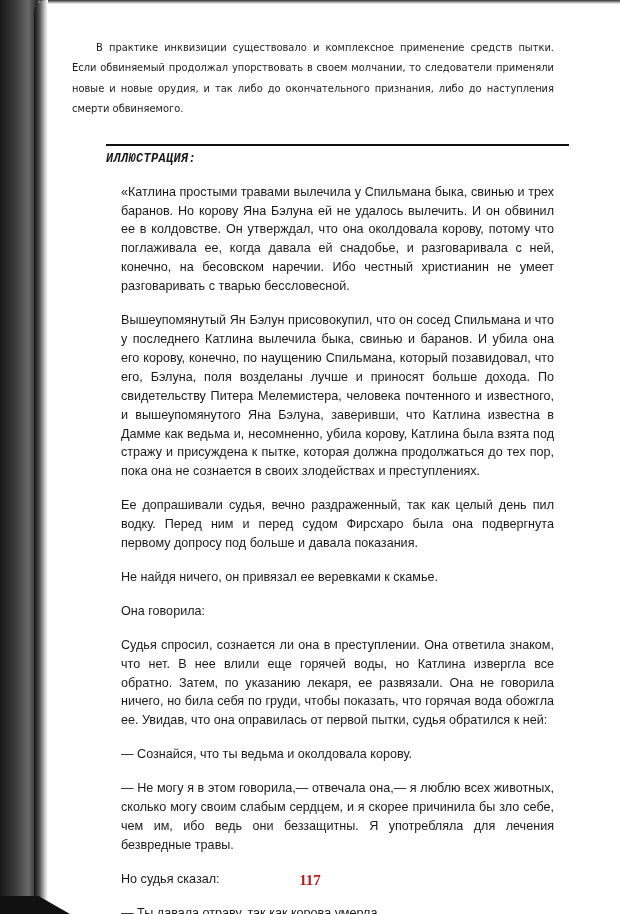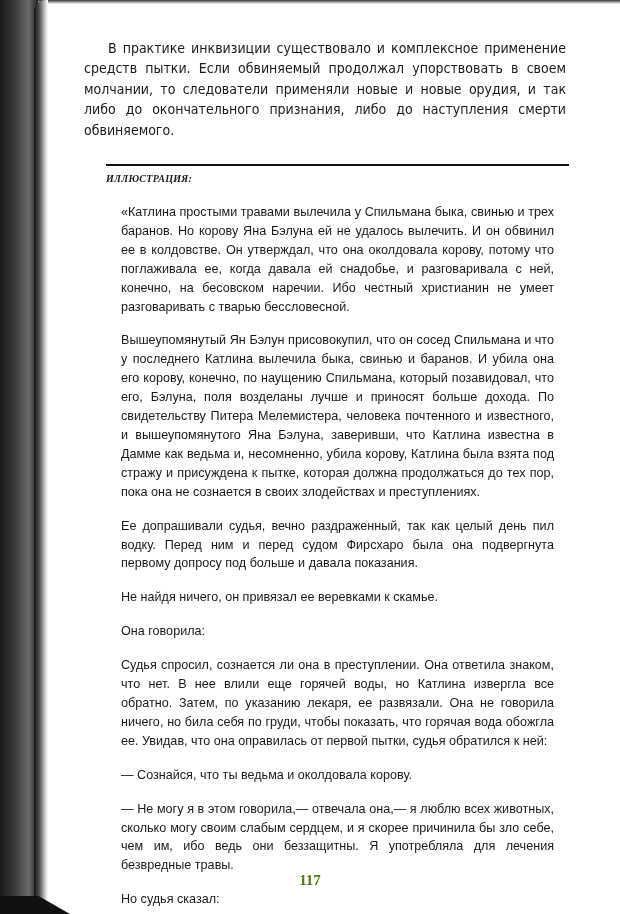--- a/index.html
+++ b/index.html
@@ -24,57 +24,57 @@
       position: absolute; left: 0; bottom: 0; width: 70px; height: 18px;
       background: #111;
       clip-path: polygon(0 0, 55% 0, 100% 100%, 0 100%);
     }
     .page {
       position: absolute; left: 62px; top: 38px; width: 520px;
       color: #1a1a1a;
       font-family: "Liberation Serif", serif;
     }
     .intro {
-      margin: 0 0 0 22px;
+      margin: 0 0 0 10px;
       width: 482px;
       font-family: "DejaVu Sans", sans-serif;
-      font-size: 14px; line-height: 20.4px;
+      font-size: 11px; line-height: 20.4px;
       text-align: justify;
       text-indent: 24px;
       font-stretch: condensed;
     }
     .intro p { margin: 0; }
     .rule {
       margin: 24px 0 0 44px;
       width: 463px; height: 0;
       border-top: 2px solid #111;
     }
     .illus {
       margin: 4px 0 0 44px;
       width: 463px;
     }
     .illus-title {
-      font-family: Liberation Serif, serif;
+      font-family: Liberation Mono, monospace;
       font-weight: bold; font-style: italic;
-      font-size: 10px; line-height: 18px;
+      font-size: 12px; line-height: 18px;
       letter-spacing: 0.3px;
       margin: 0 0 1px 0;
     }
     .illus-body {
       font-family: "Liberation Sans", sans-serif;
       font-size: 12.6px; line-height: 18.9px;
       text-align: justify;
     }
     .illus-body p { margin: 15px; }
     .page-number {
       position: absolute; left: 0; top: 872px; width: 620px;
       text-align: center;
       font-family: "Liberation Serif", serif;
       font-weight: bold; font-size: 15px;
-      color: #4d7c0f;
+      color: #b91c1c;
     }
   </style>
 </head>
 <body>
 
 <div class="top-edge"></div>
 <div class="gutter"></div>
 <div class="gutter-shadow"></div>
 <div class="bottom-corner"></div>
 

